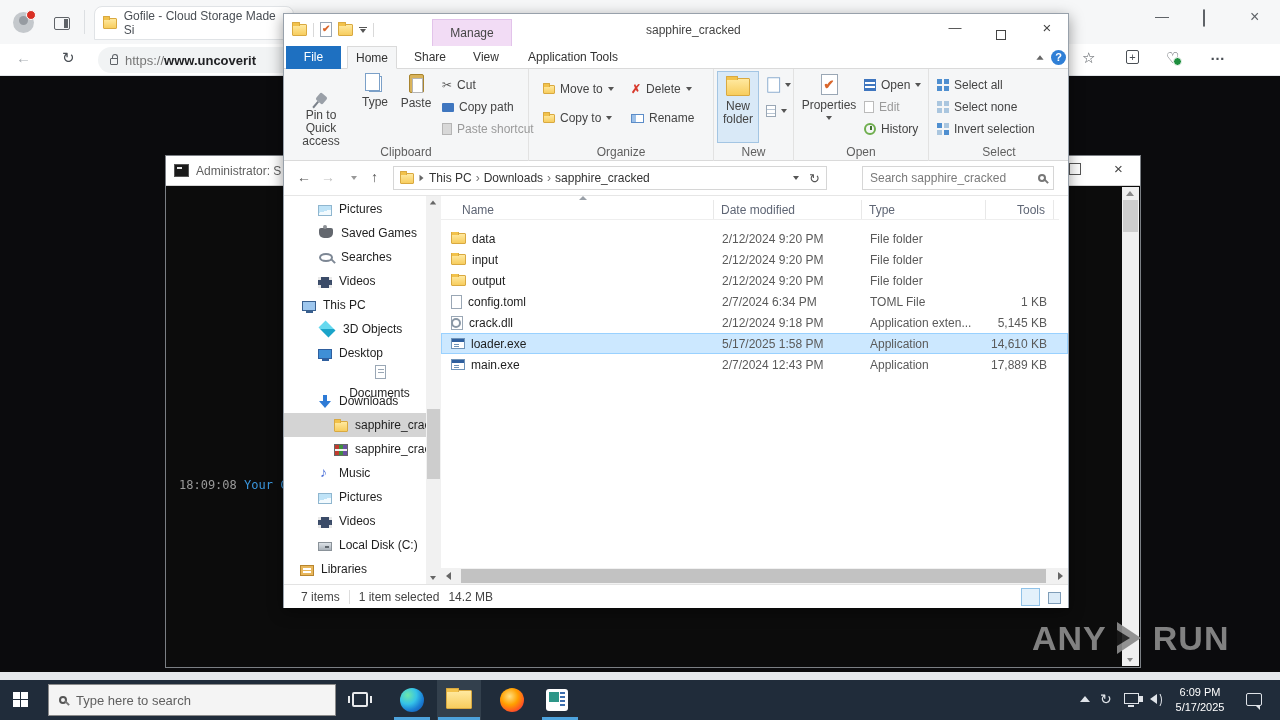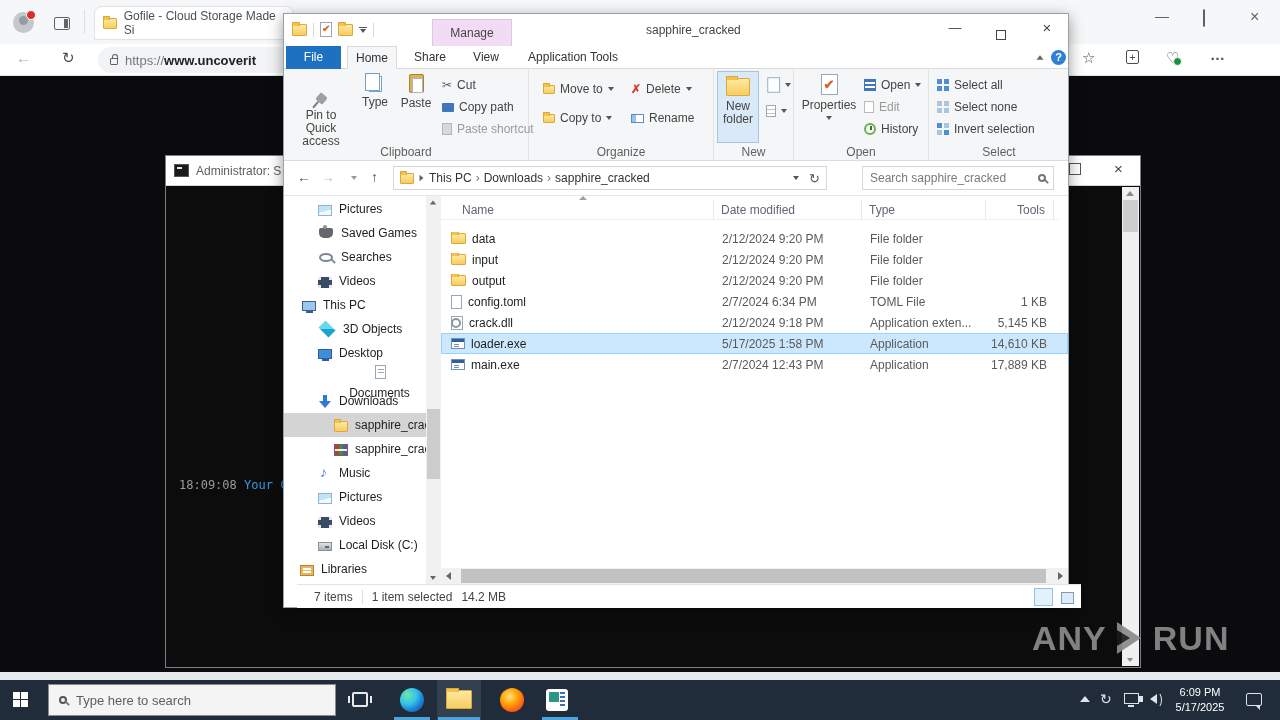--- a/index.html
+++ b/index.html
@@ -144,21 +144,21 @@
   .frow { height:21px; display:flex; align-items:center; color:#1e1e1e; border:1px solid transparent; }
   .frow.sel { background:#cce8ff; border-color:#99d1ff; }
   .fc { overflow:hidden; white-space:nowrap; }
   .fcname { width:273px; display:flex; align-items:center; gap:6px; padding-left:9px; }
   .fcdate { width:148px; color:#5a5a5a; padding-left:7px; }
   .fctype { width:124px; color:#5a5a5a; padding-left:7px; }
   .fcsize { width:68px; color:#5a5a5a; text-align:right; padding-right:8px; }
   .hscroll { position:absolute; left:157px; right:0; top:372px; height:16px; background:#f1f1f1; }
   .hthumb { position:absolute; left:20px; right:22px; top:1px; height:14px; background:#c2c2c2; }
   .statusbar { position:absolute; left:0; top:570px; width:100%; height:24px; background:#fff; border-top:1px solid #e3e3e3;
-               display:flex; align-items:center; color:#444;margin-left:13px; }
+               display:flex; align-items:center; color:#444; }
   .sdiv { width:1px; height:14px; background:#ddd; margin:0 9px; }
   .viewbtn { position:absolute; top:3px; width:19px; height:18px; border:1px solid transparent; }
   .viewbtn.on { border-color:#90c2e8; background:#e3f1fb; }
   .vdetails { background-image:repeating-linear-gradient(#7f9db8 0 2px,transparent 2px 4px); background-size:11px 10px;
               background-position:3px 3px; background-repeat:no-repeat; }
   .vthumbs::after { content:''; position:absolute; left:3px; top:3px; width:11px; height:10px; border:1px solid #7f9db8; background:#dcebf7; }
 
   
   #taskbar { left:0; top:680px; width:1280px; height:40px; background:#202c3a; z-index:50; }
   .startlogo { position:absolute; left:13px; top:12px; width:15px; height:15px;

